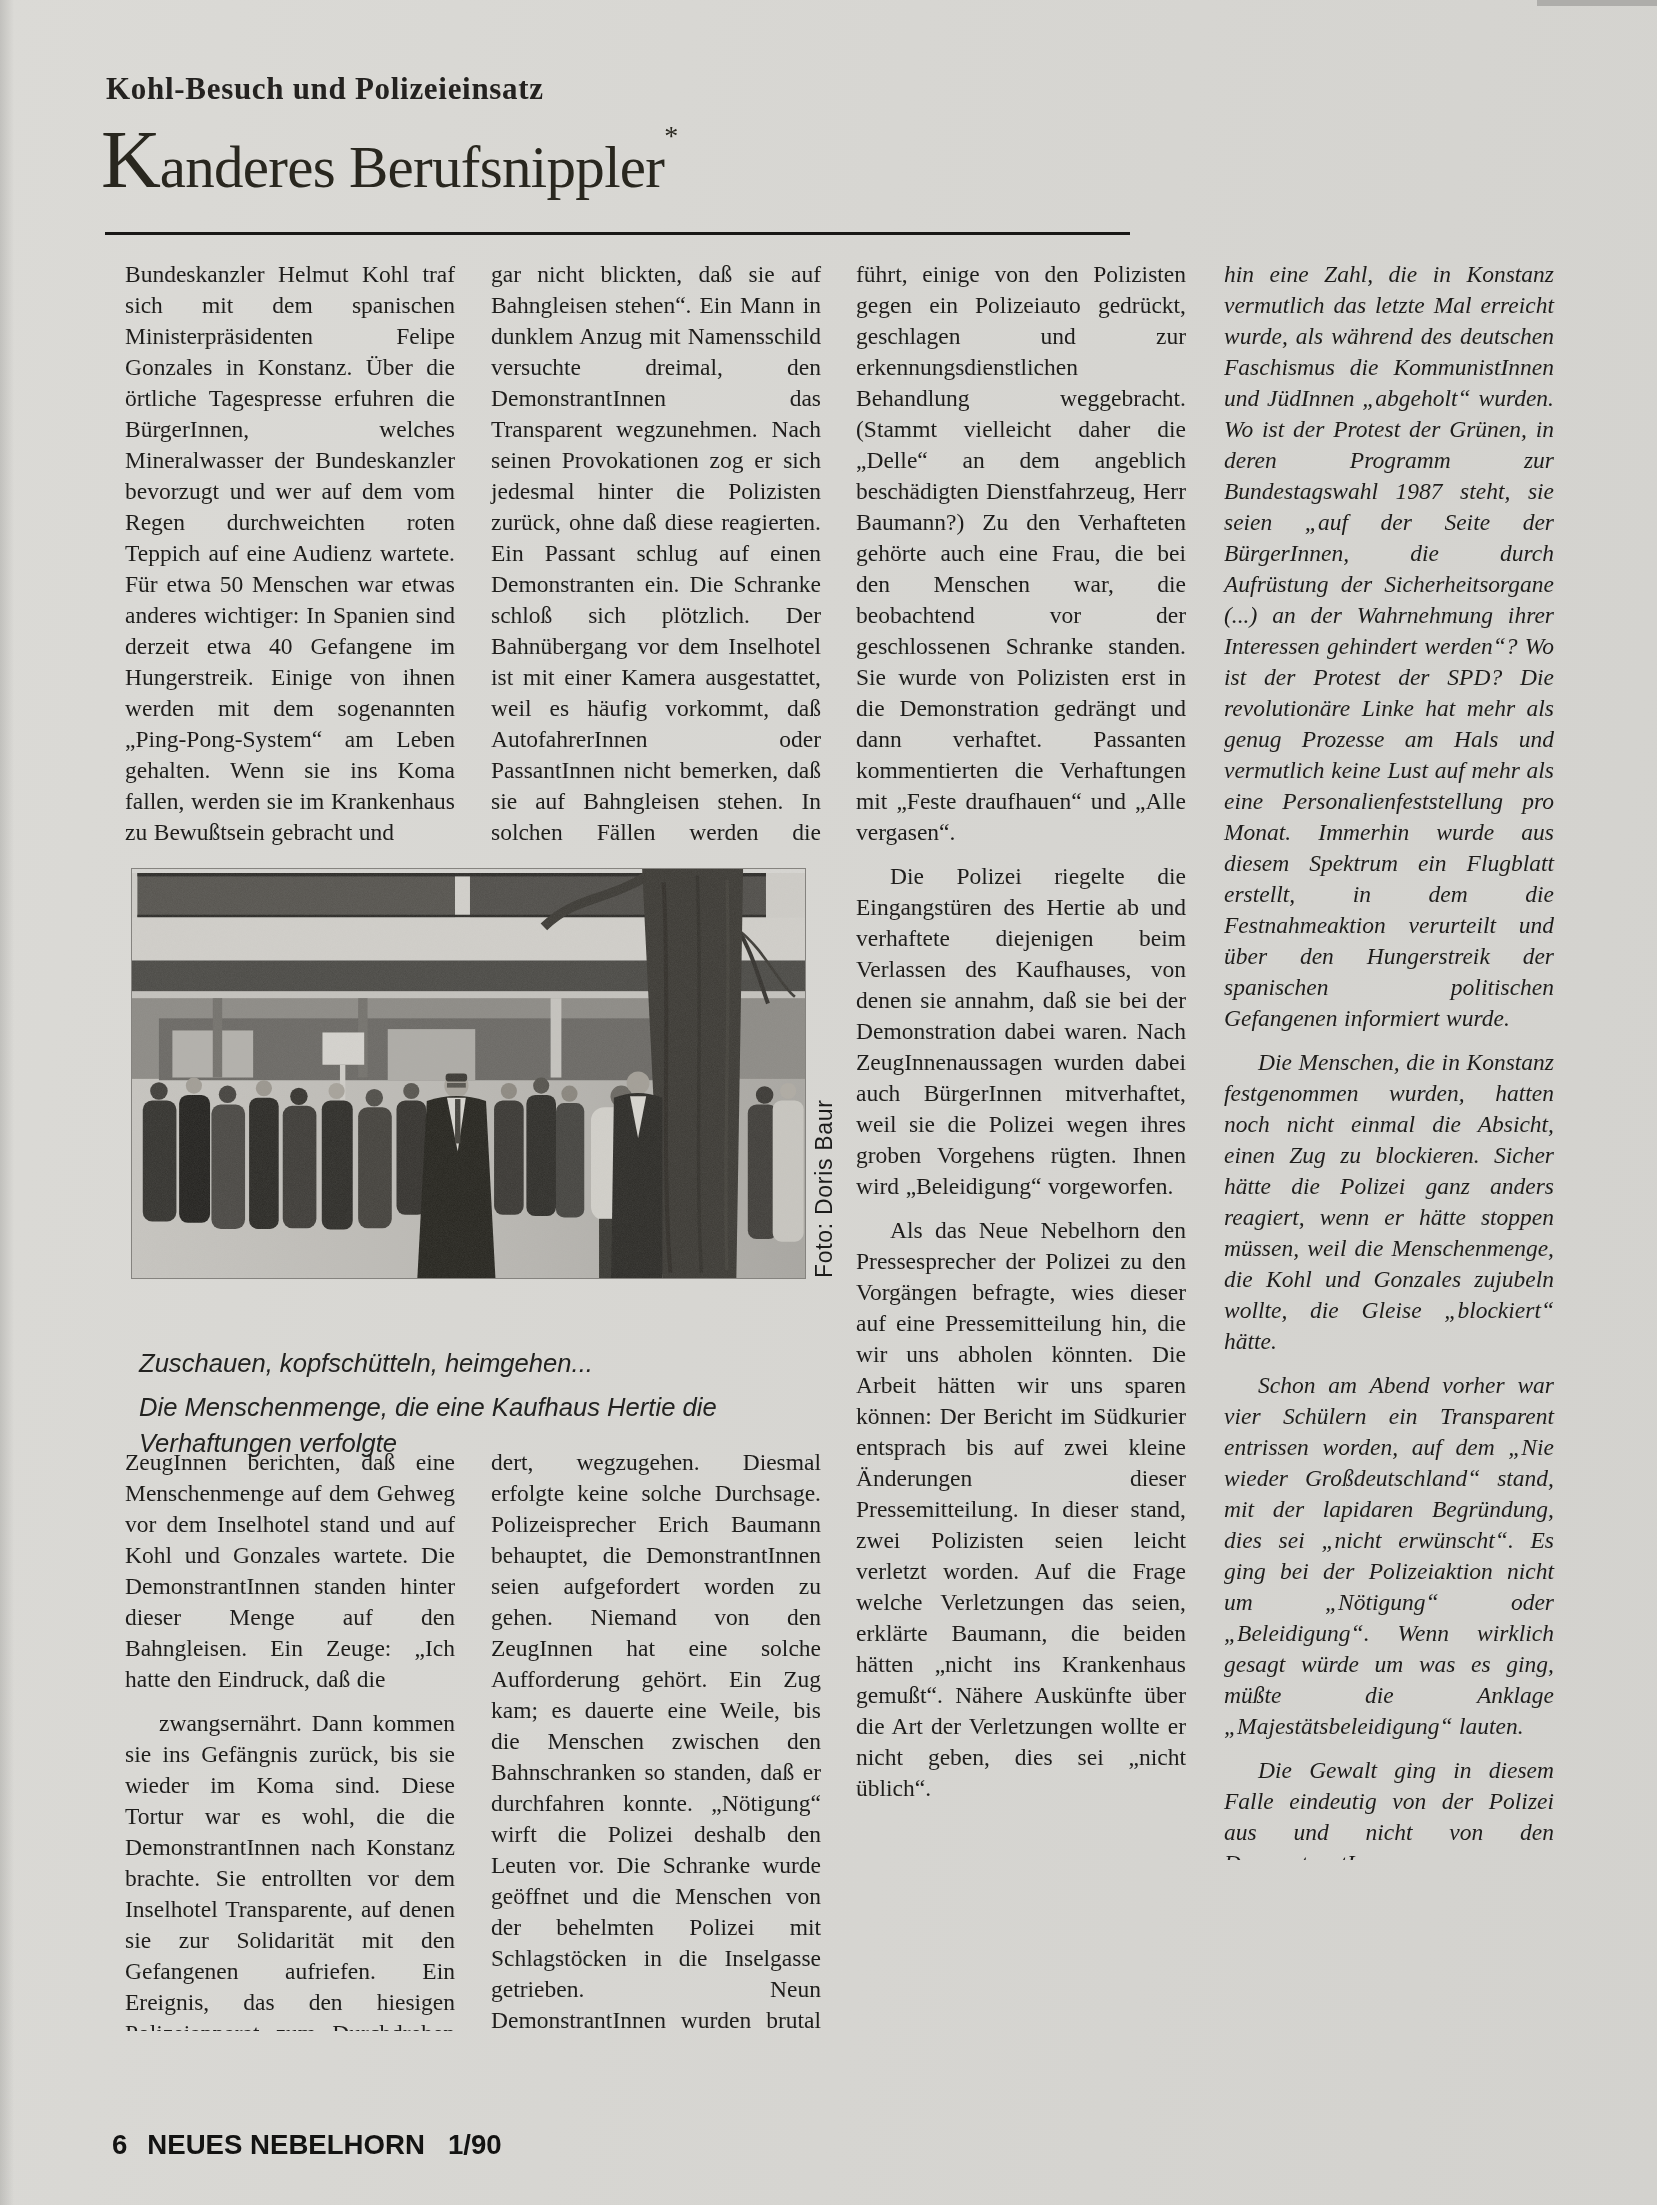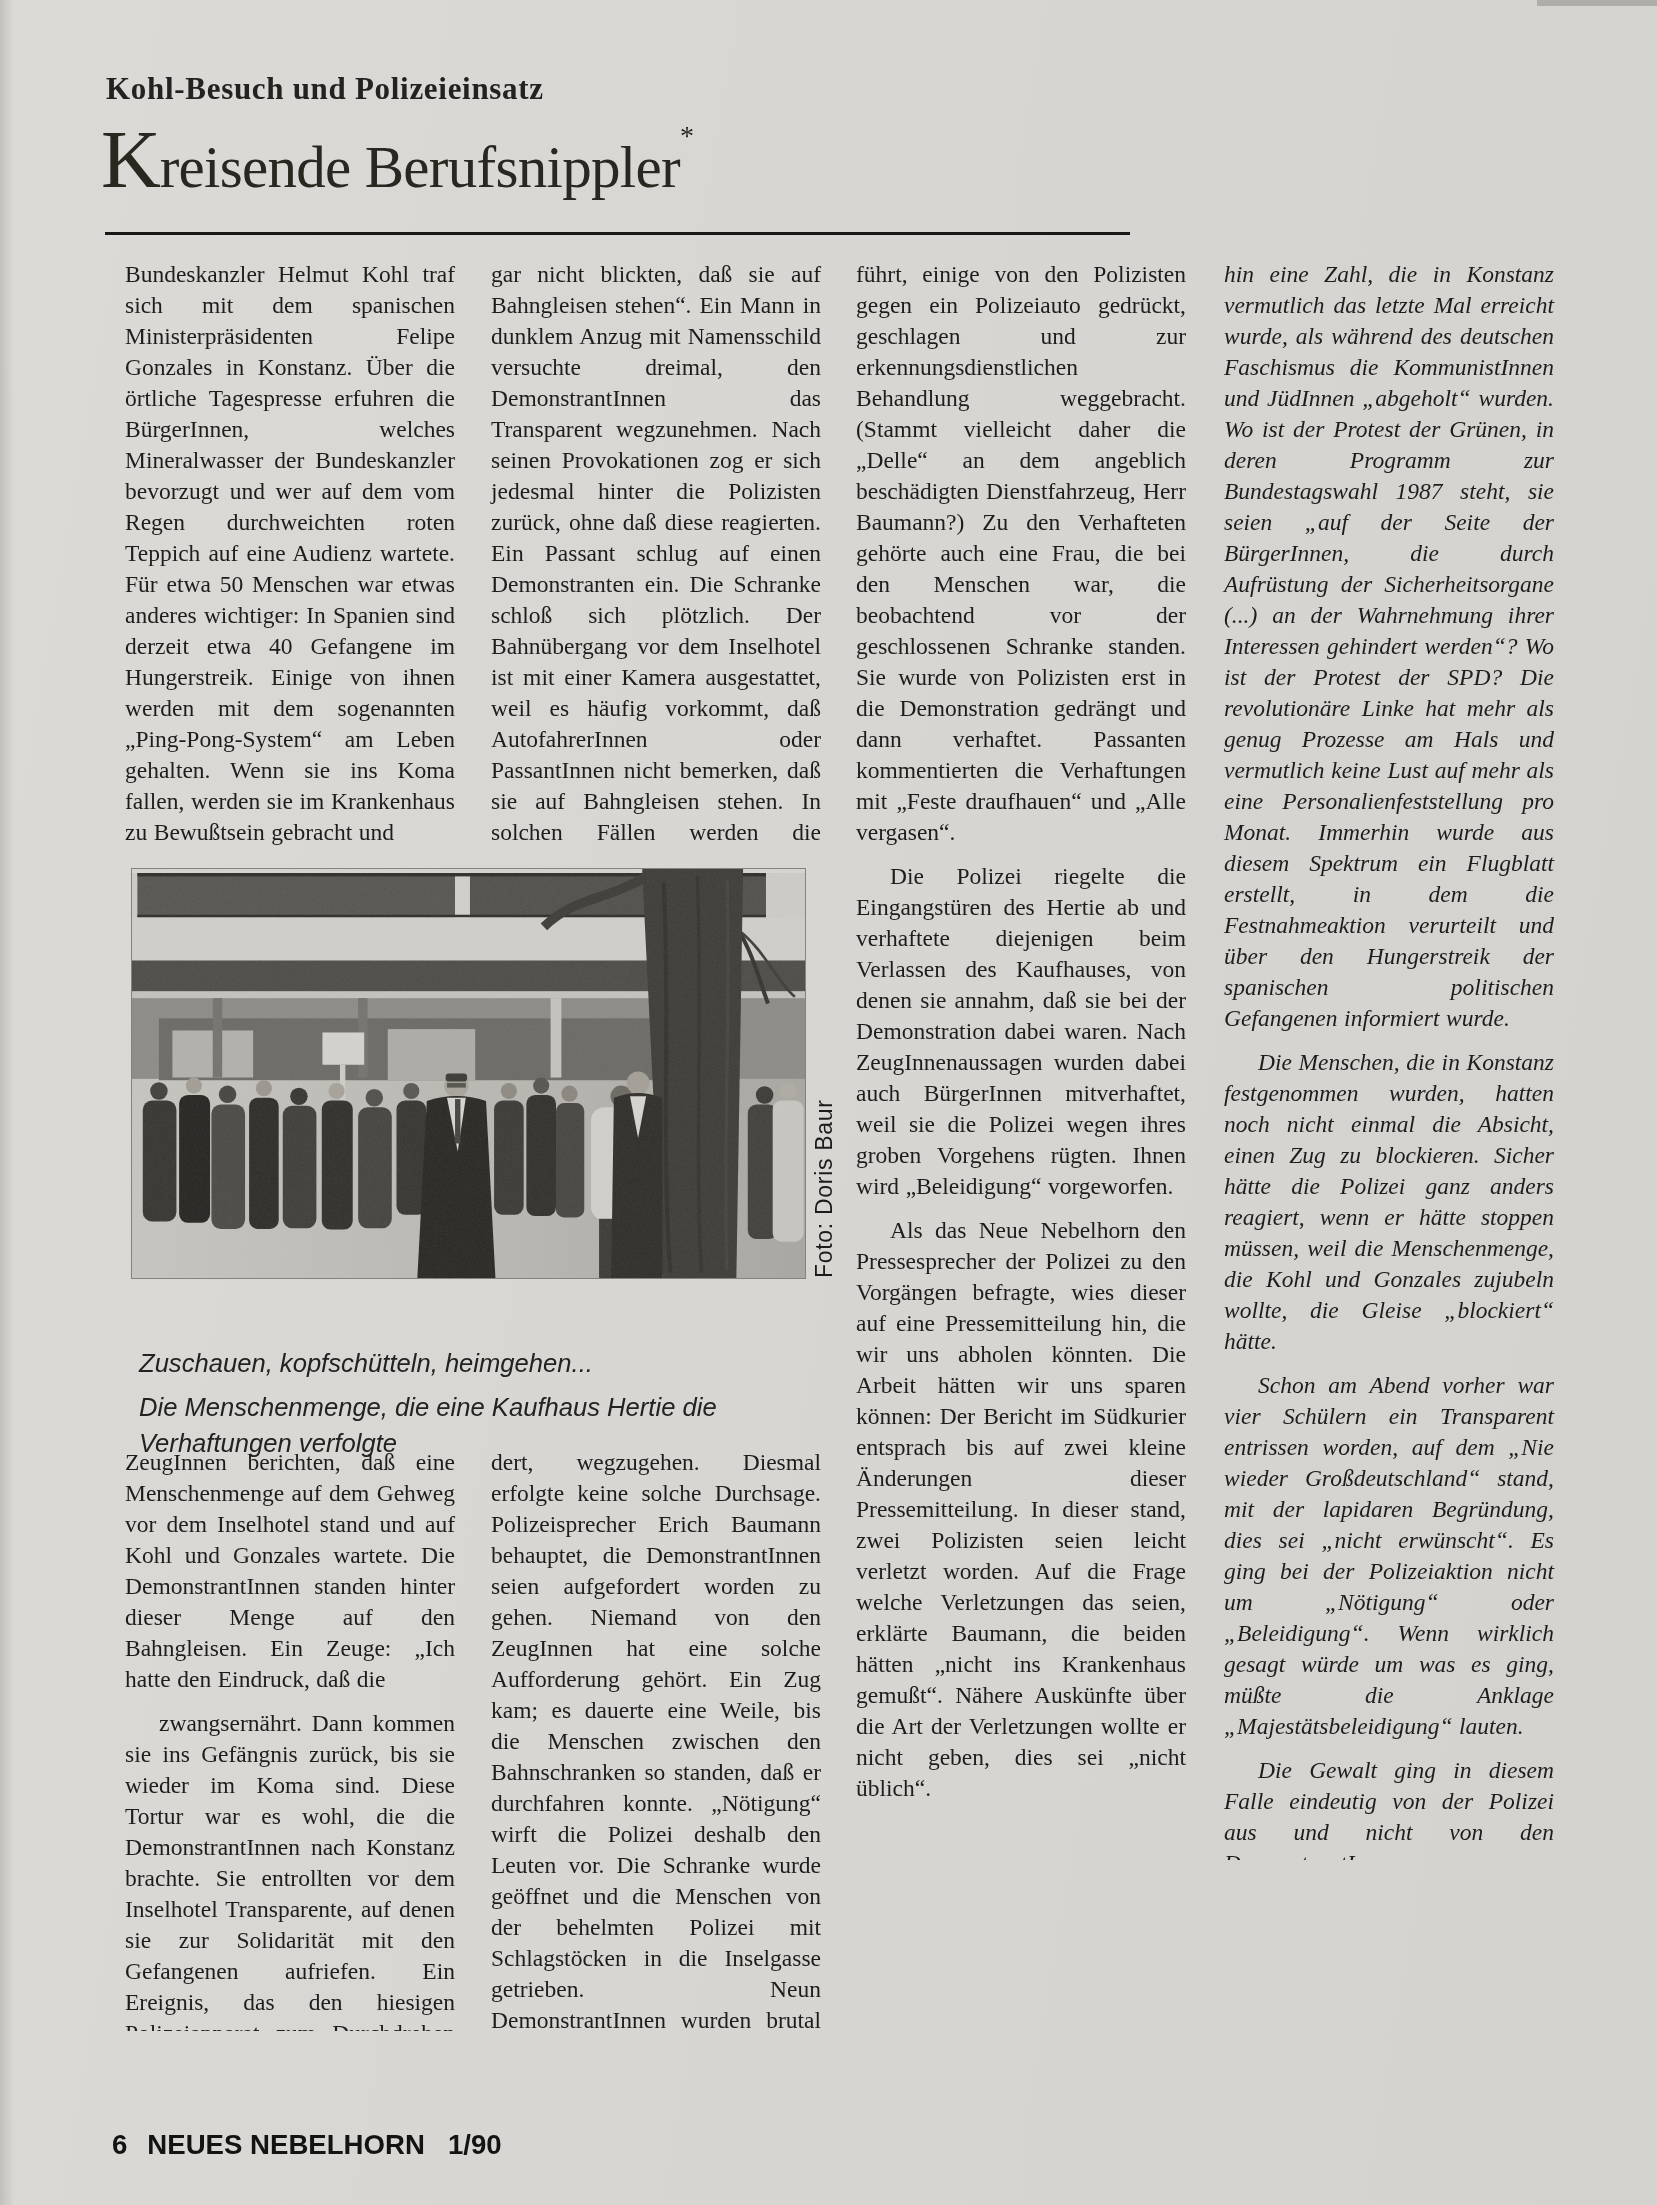--- a/index.html
+++ b/index.html
@@ -52,21 +52,21 @@
 </style>
 </head>
 <body>
 
 <div class="page">
   <div class="edge-shade"></div>
   <div class="scan-corner"></div>
 
   <div class="kicker">Kohl-Besuch und Polizeieinsatz</div>
 
-  <h1 class="title"><span class="cap">K</span><span class="rest">reisende Berufsnippler</span><span class="star">*</span></h1>
+  <h1 class="title"><span class="cap">K</span><span class="rest">anderes Berufsnippler</span><span class="star">*</span></h1>
 
   <div class="rule"></div>
 
   <div class="col c1t">
     <div class="paras">
         <p>Bundeskanzler Helmut Kohl traf sich mit dem spanischen Ministerpräsidenten Felipe Gonzales in Konstanz. Über die örtliche Tagespresse erfuhren die BürgerInnen, welches Mineralwasser der Bundeskanzler bevorzugt und wer auf dem vom Regen durchweichten roten Teppich auf eine Audienz wartete. Für etwa 50 Menschen war etwas anderes wichtiger: In Spanien sind derzeit etwa 40 Gefangene im Hungerstreik. Einige von ihnen werden mit dem sogenannten „Ping-Pong-System“ am Leben gehalten. Wenn sie ins Koma fallen, werden sie im Krankenhaus zu Bewußtsein gebracht und</p>
       </div>
   </div>
 
   <div class="col c2t">

